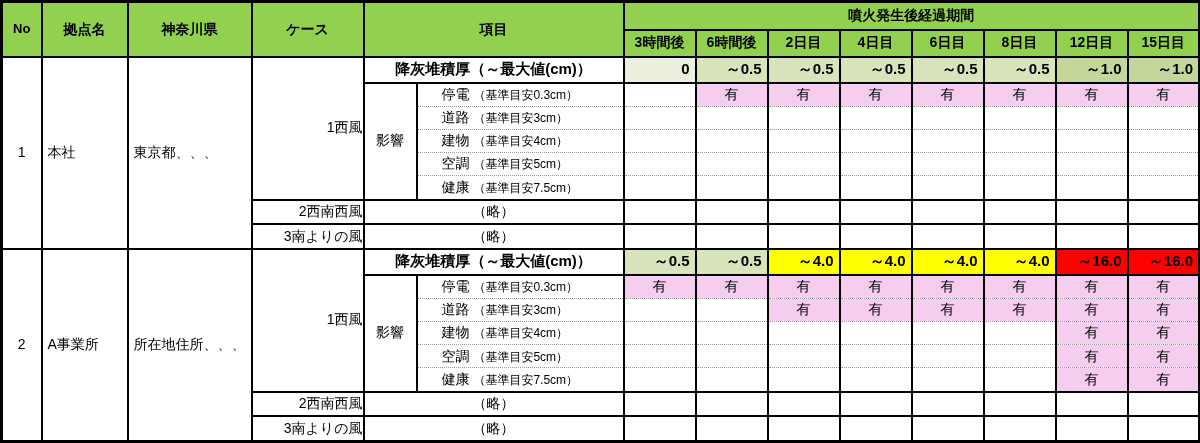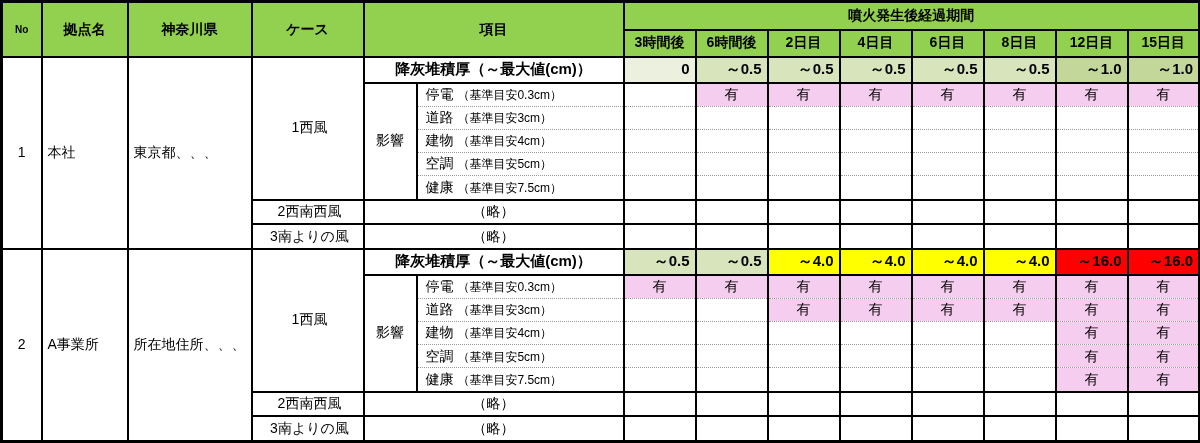--- a/index.html
+++ b/index.html
@@ -15,29 +15,29 @@
   }
   td,th{
     border:2px solid #000;
     padding:0;margin:0;overflow:hidden;white-space:nowrap;
     font-size:14px;line-height:1.1;
     vertical-align:middle;
   }
   tr.h1{height:28px}
   tr.h2{height:27px}
   th{background:#92D050;font-weight:bold;text-align:center;}
-  th.no-h{font-size:10px}
+  th.no-h{font-size:13px}
   .sec-top{border-top:2px solid #000}
   .left{text-align:left;padding-left:5px}
   .center{text-align:center}
-  .case-cell{text-align:center;padding-left:4px}
+  .case-cell{text-align:right;padding-left:4px}
   .ash-label{font-weight:bold;font-size:15px;text-align:center}
   .num{font-weight:bold;font-size:15px;text-align:right;padding-right:5px}
   .mark{text-align:center;border-top:1px dotted #999;border-bottom:1px dotted #999}
-  .item-label{text-align:left;padding-left:8px;border-top:1px dotted #999;border-bottom:1px dotted #999}
+  .item-label{text-align:left;padding-left:24px;border-top:1px dotted #999;border-bottom:1px dotted #999}
   .item-label .crit{font-size:12px}
   .impact-cell{text-align:center}
   .omit{text-align:center}
 </style>
 </head>
 <body>
 
 <div class="wrap">
 <table>
   <colgroup>

